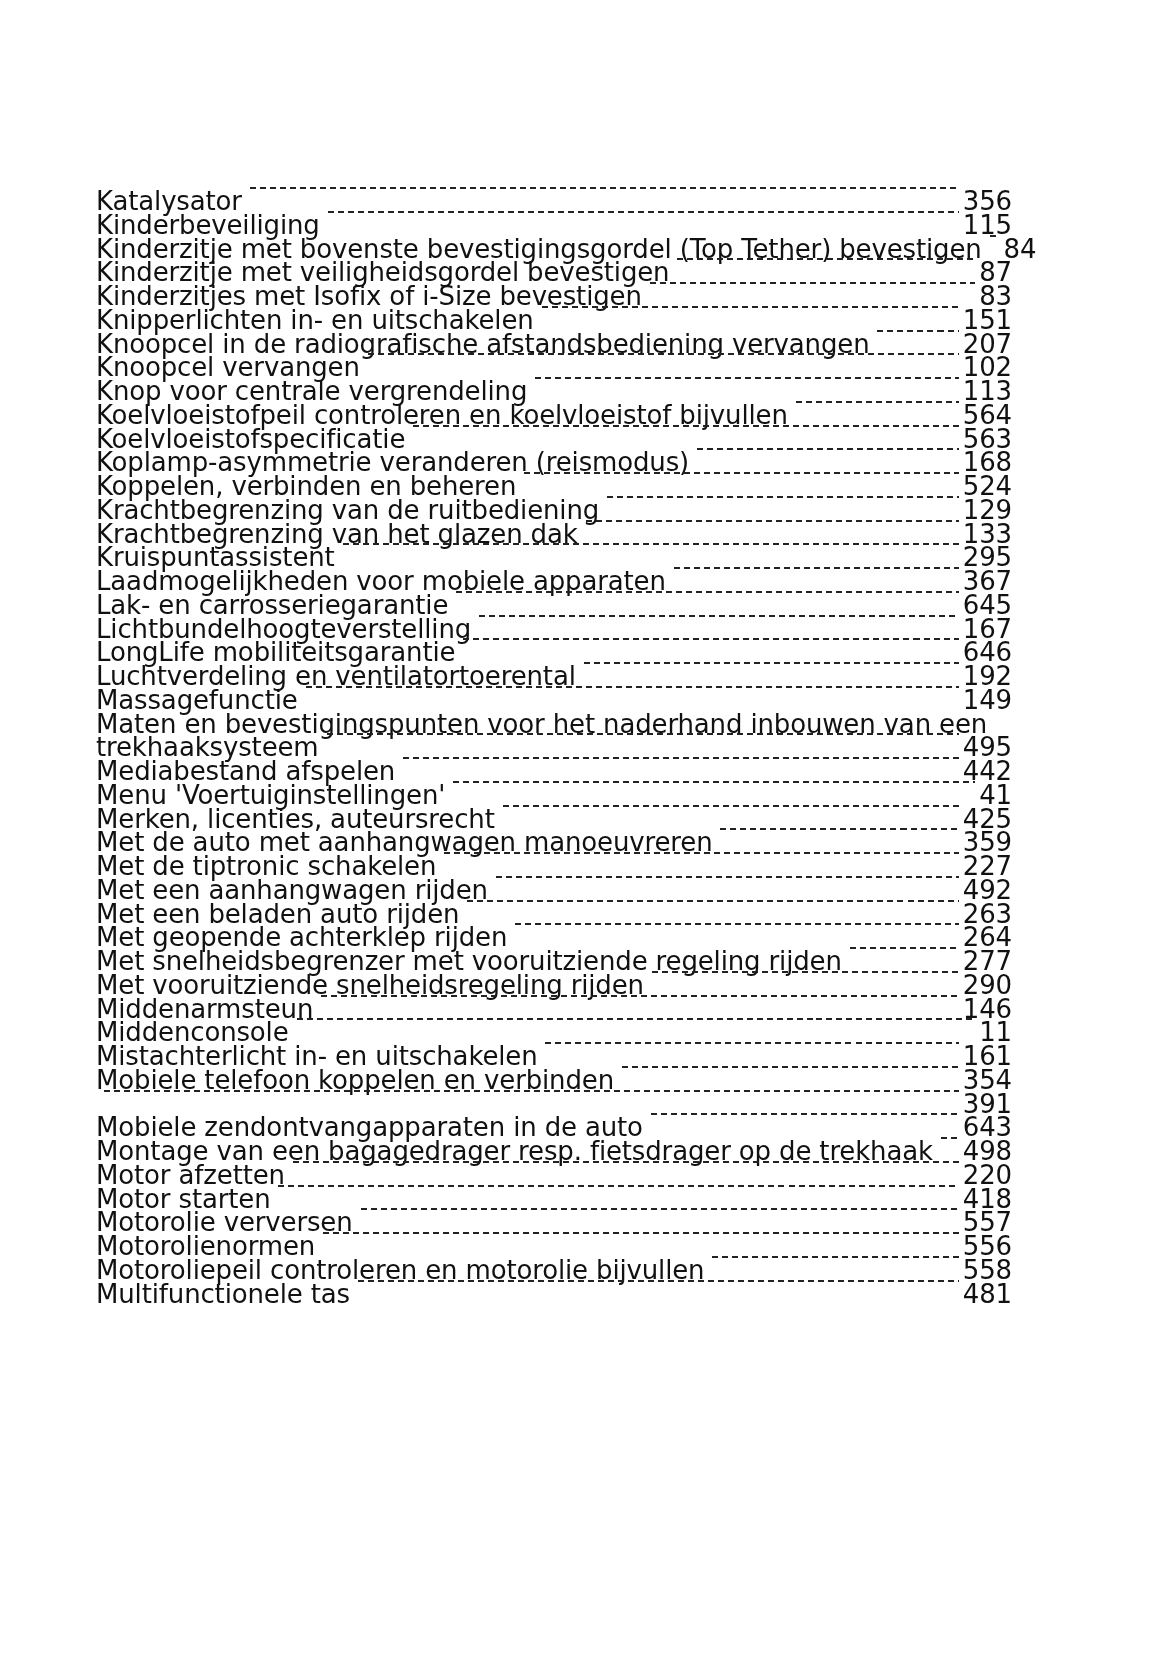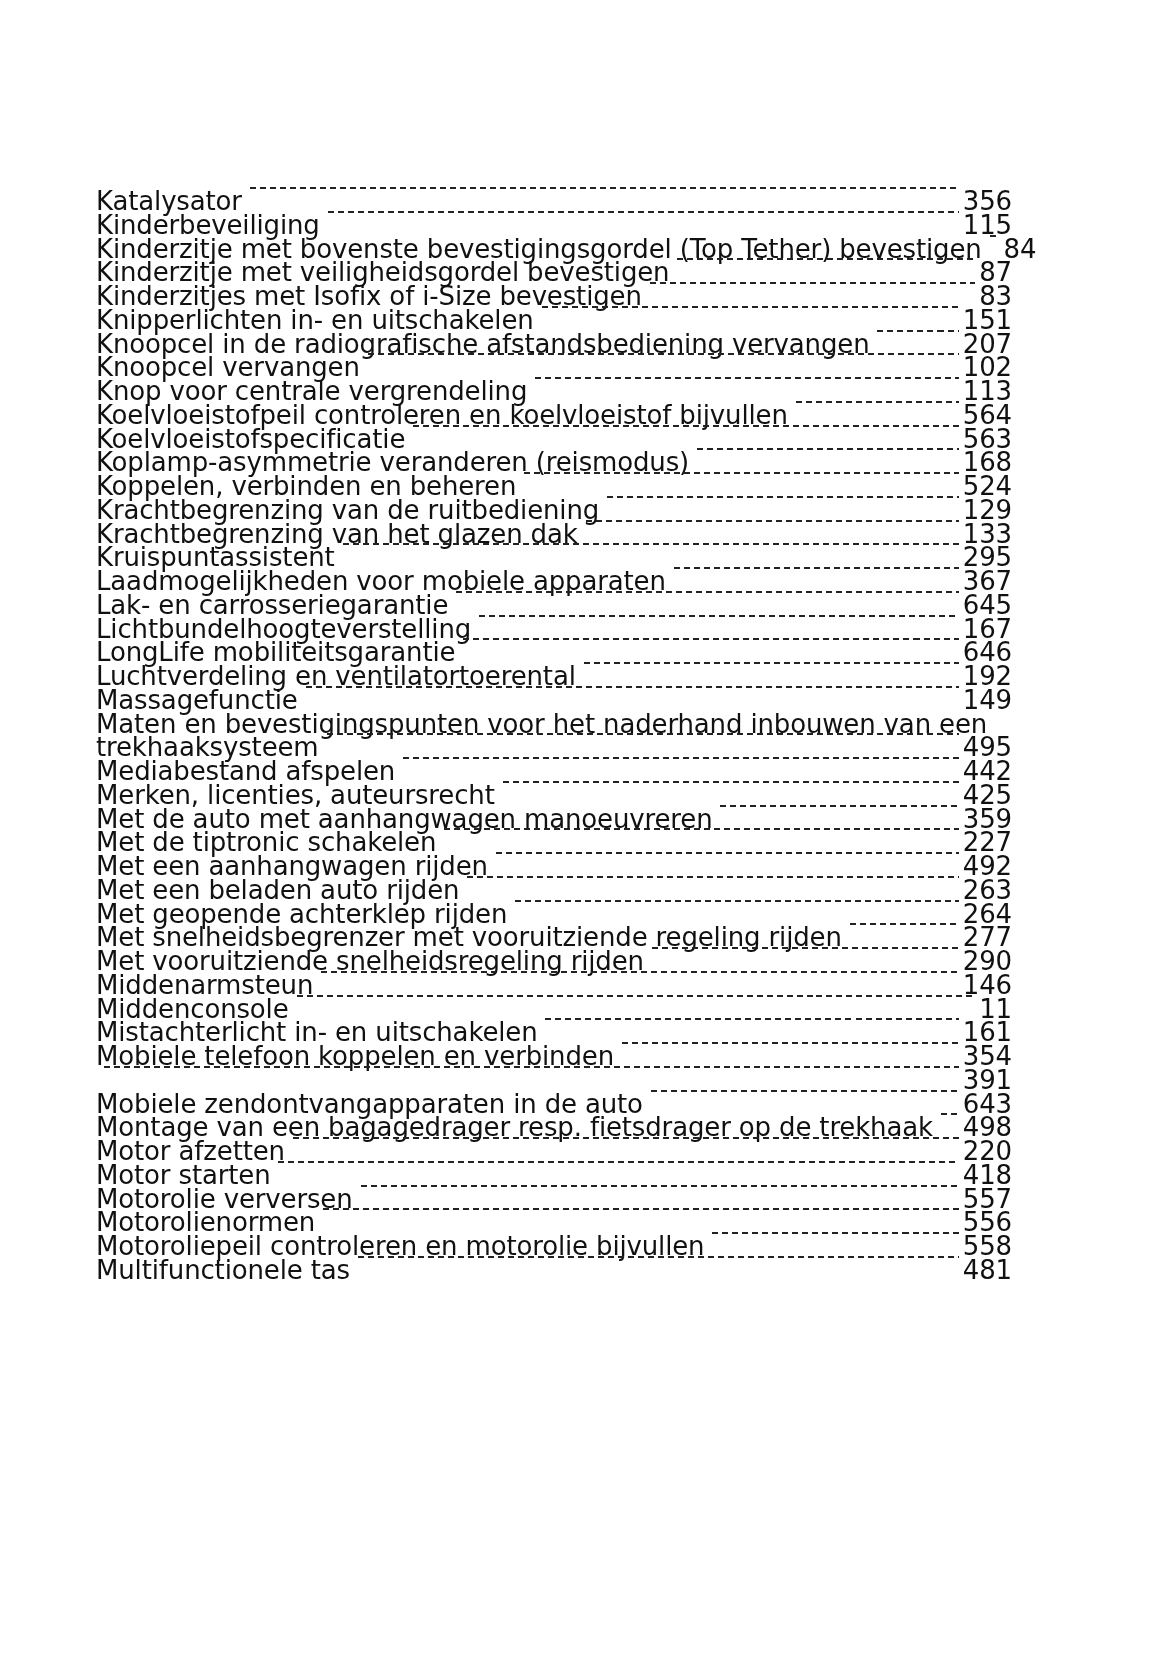--- a/index.html
+++ b/index.html
@@ -180,20 +180,25 @@
       <span class="title">trekhaaksysteem</span>
       <span class="leader"></span>
       <span class="page">495</span>
     </li>
   <li class="entry">
       <span class="title">Mediabestand afspelen</span>
       <span class="leader"></span>
       <span class="page">442</span>
     </li>
   <li class="entry">
+      <span class="title">Menu 'Voertuiginstellingen'</span>
+      <span class="leader"></span>
+      <span class="page">41</span>
+    </li>
+  <li class="entry">
       <span class="title">Merken, licenties, auteursrecht</span>
       <span class="leader"></span>
       <span class="page">425</span>
     </li>
   <li class="entry">
       <span class="title">Met de auto met aanhangwagen manoeuvreren</span>
       <span class="leader"></span>
       <span class="page">359</span>
     </li>
   <li class="entry">

